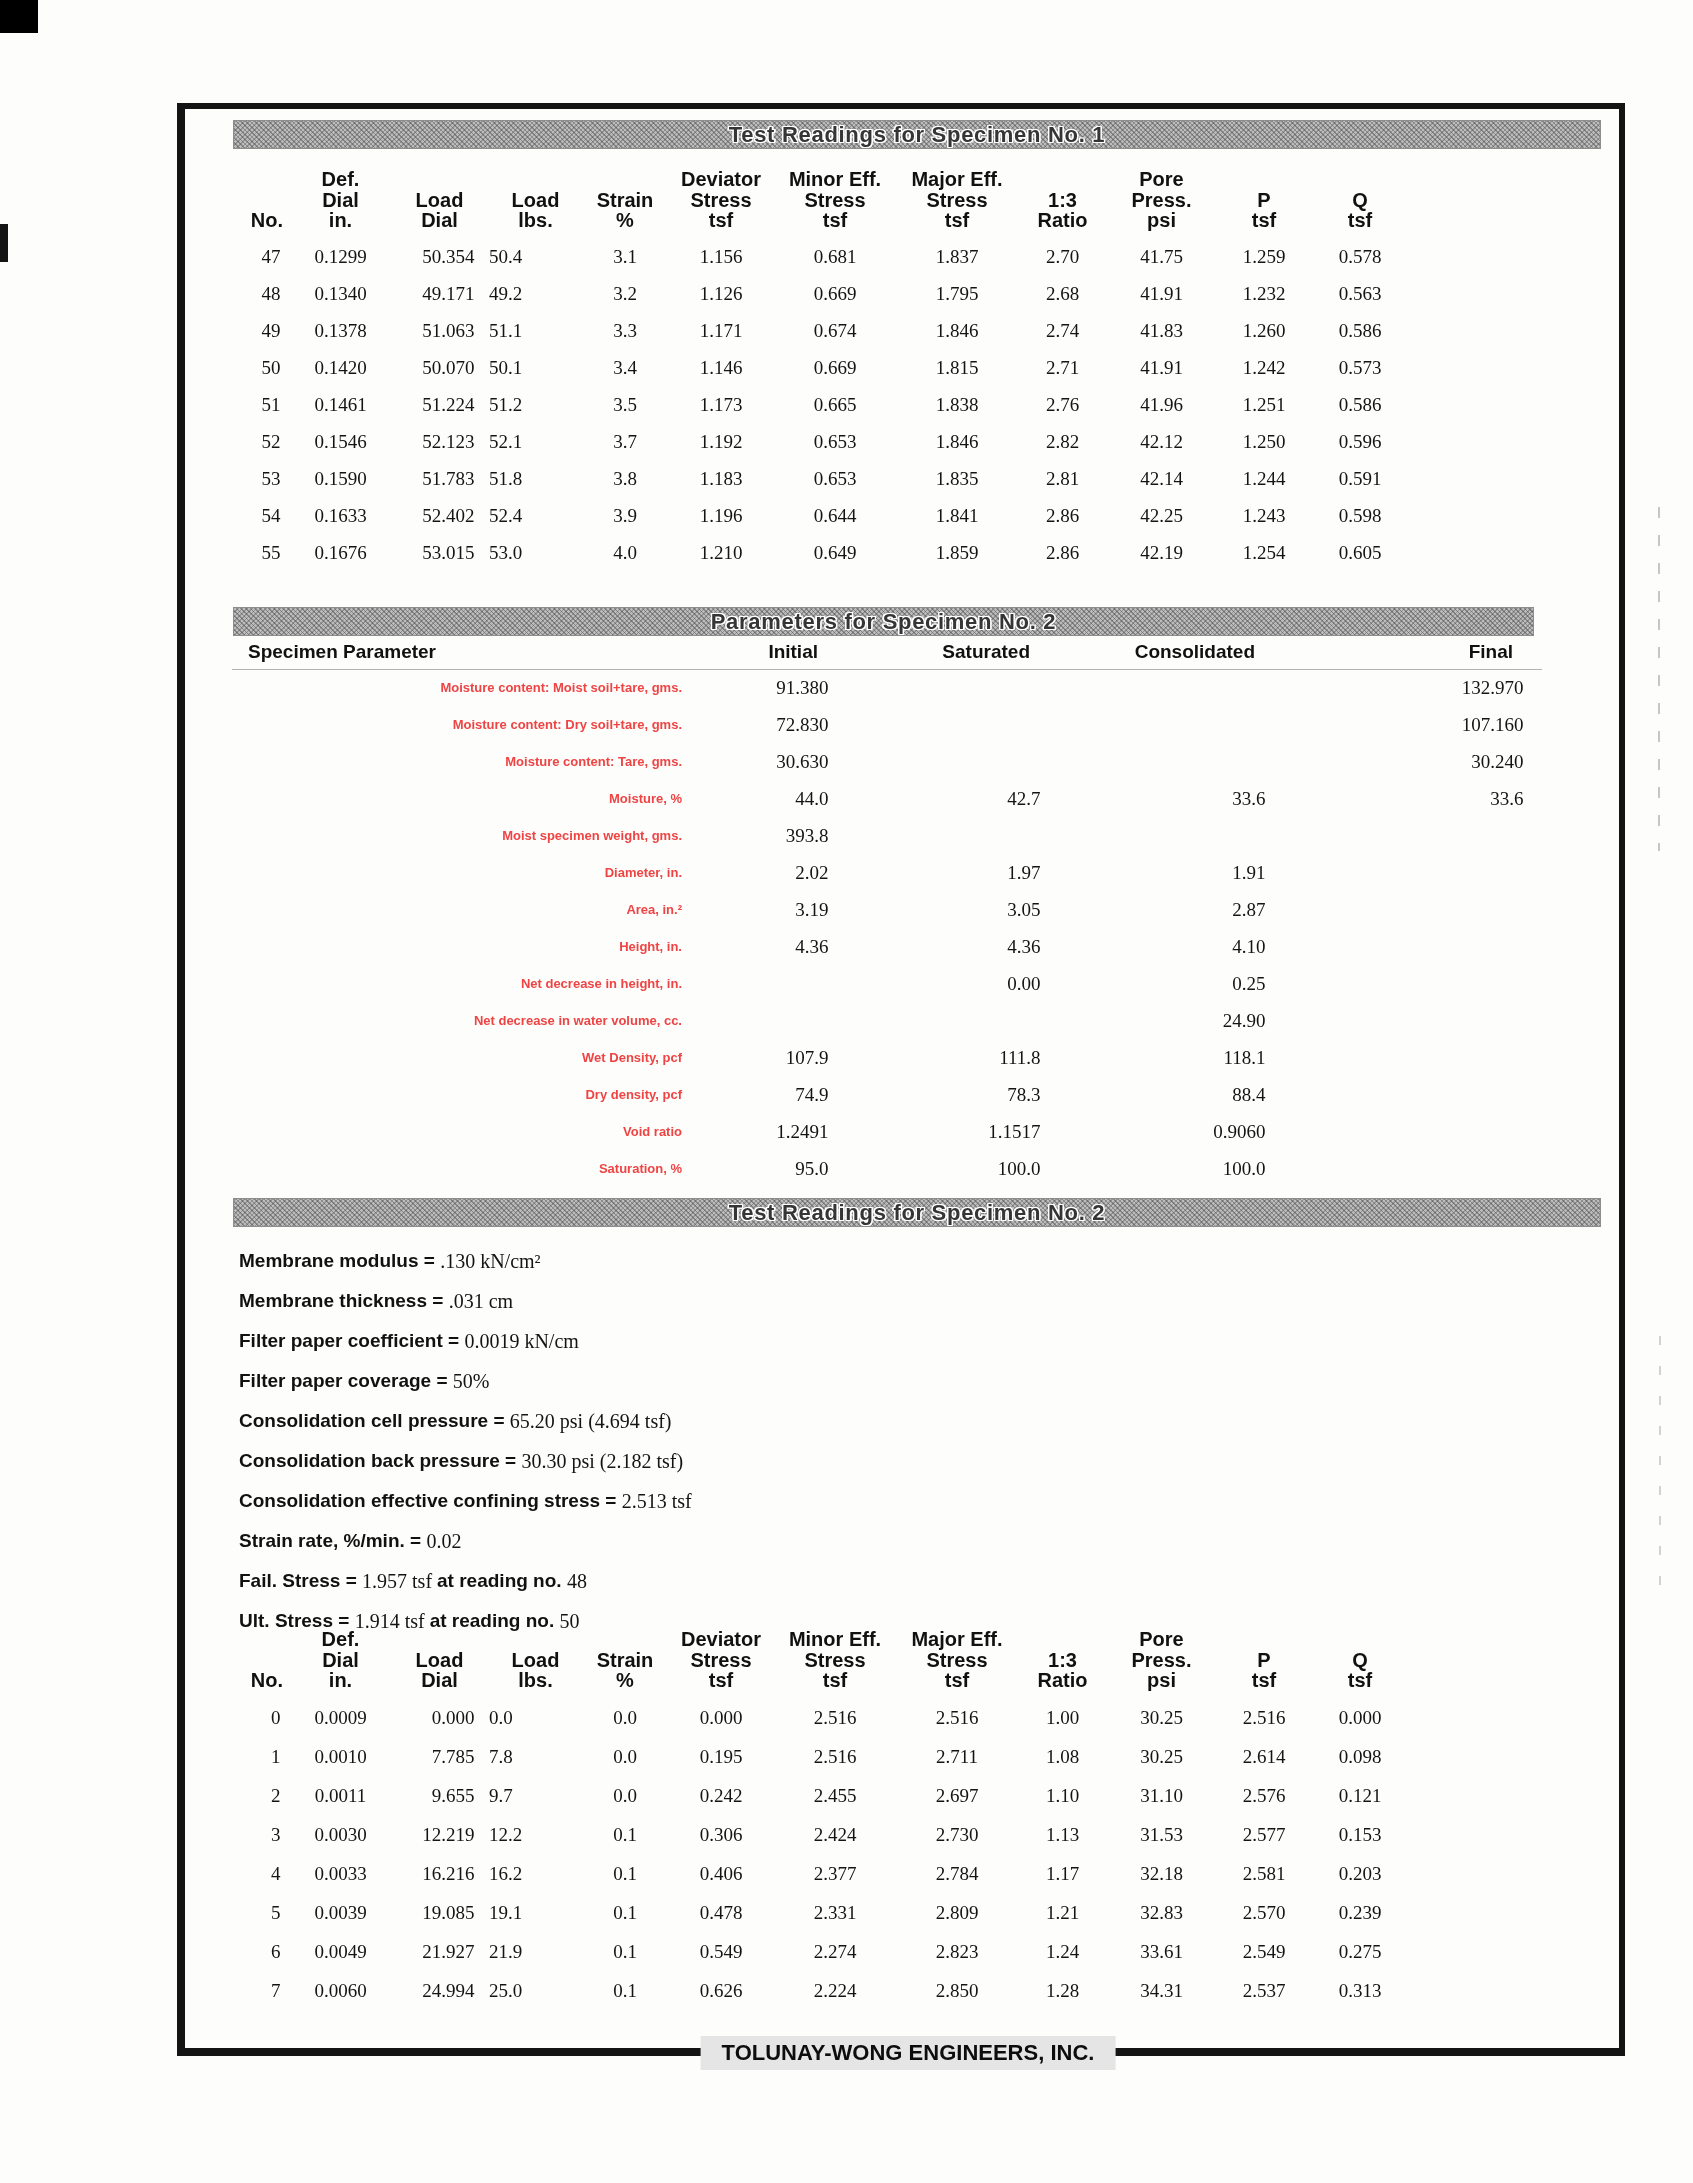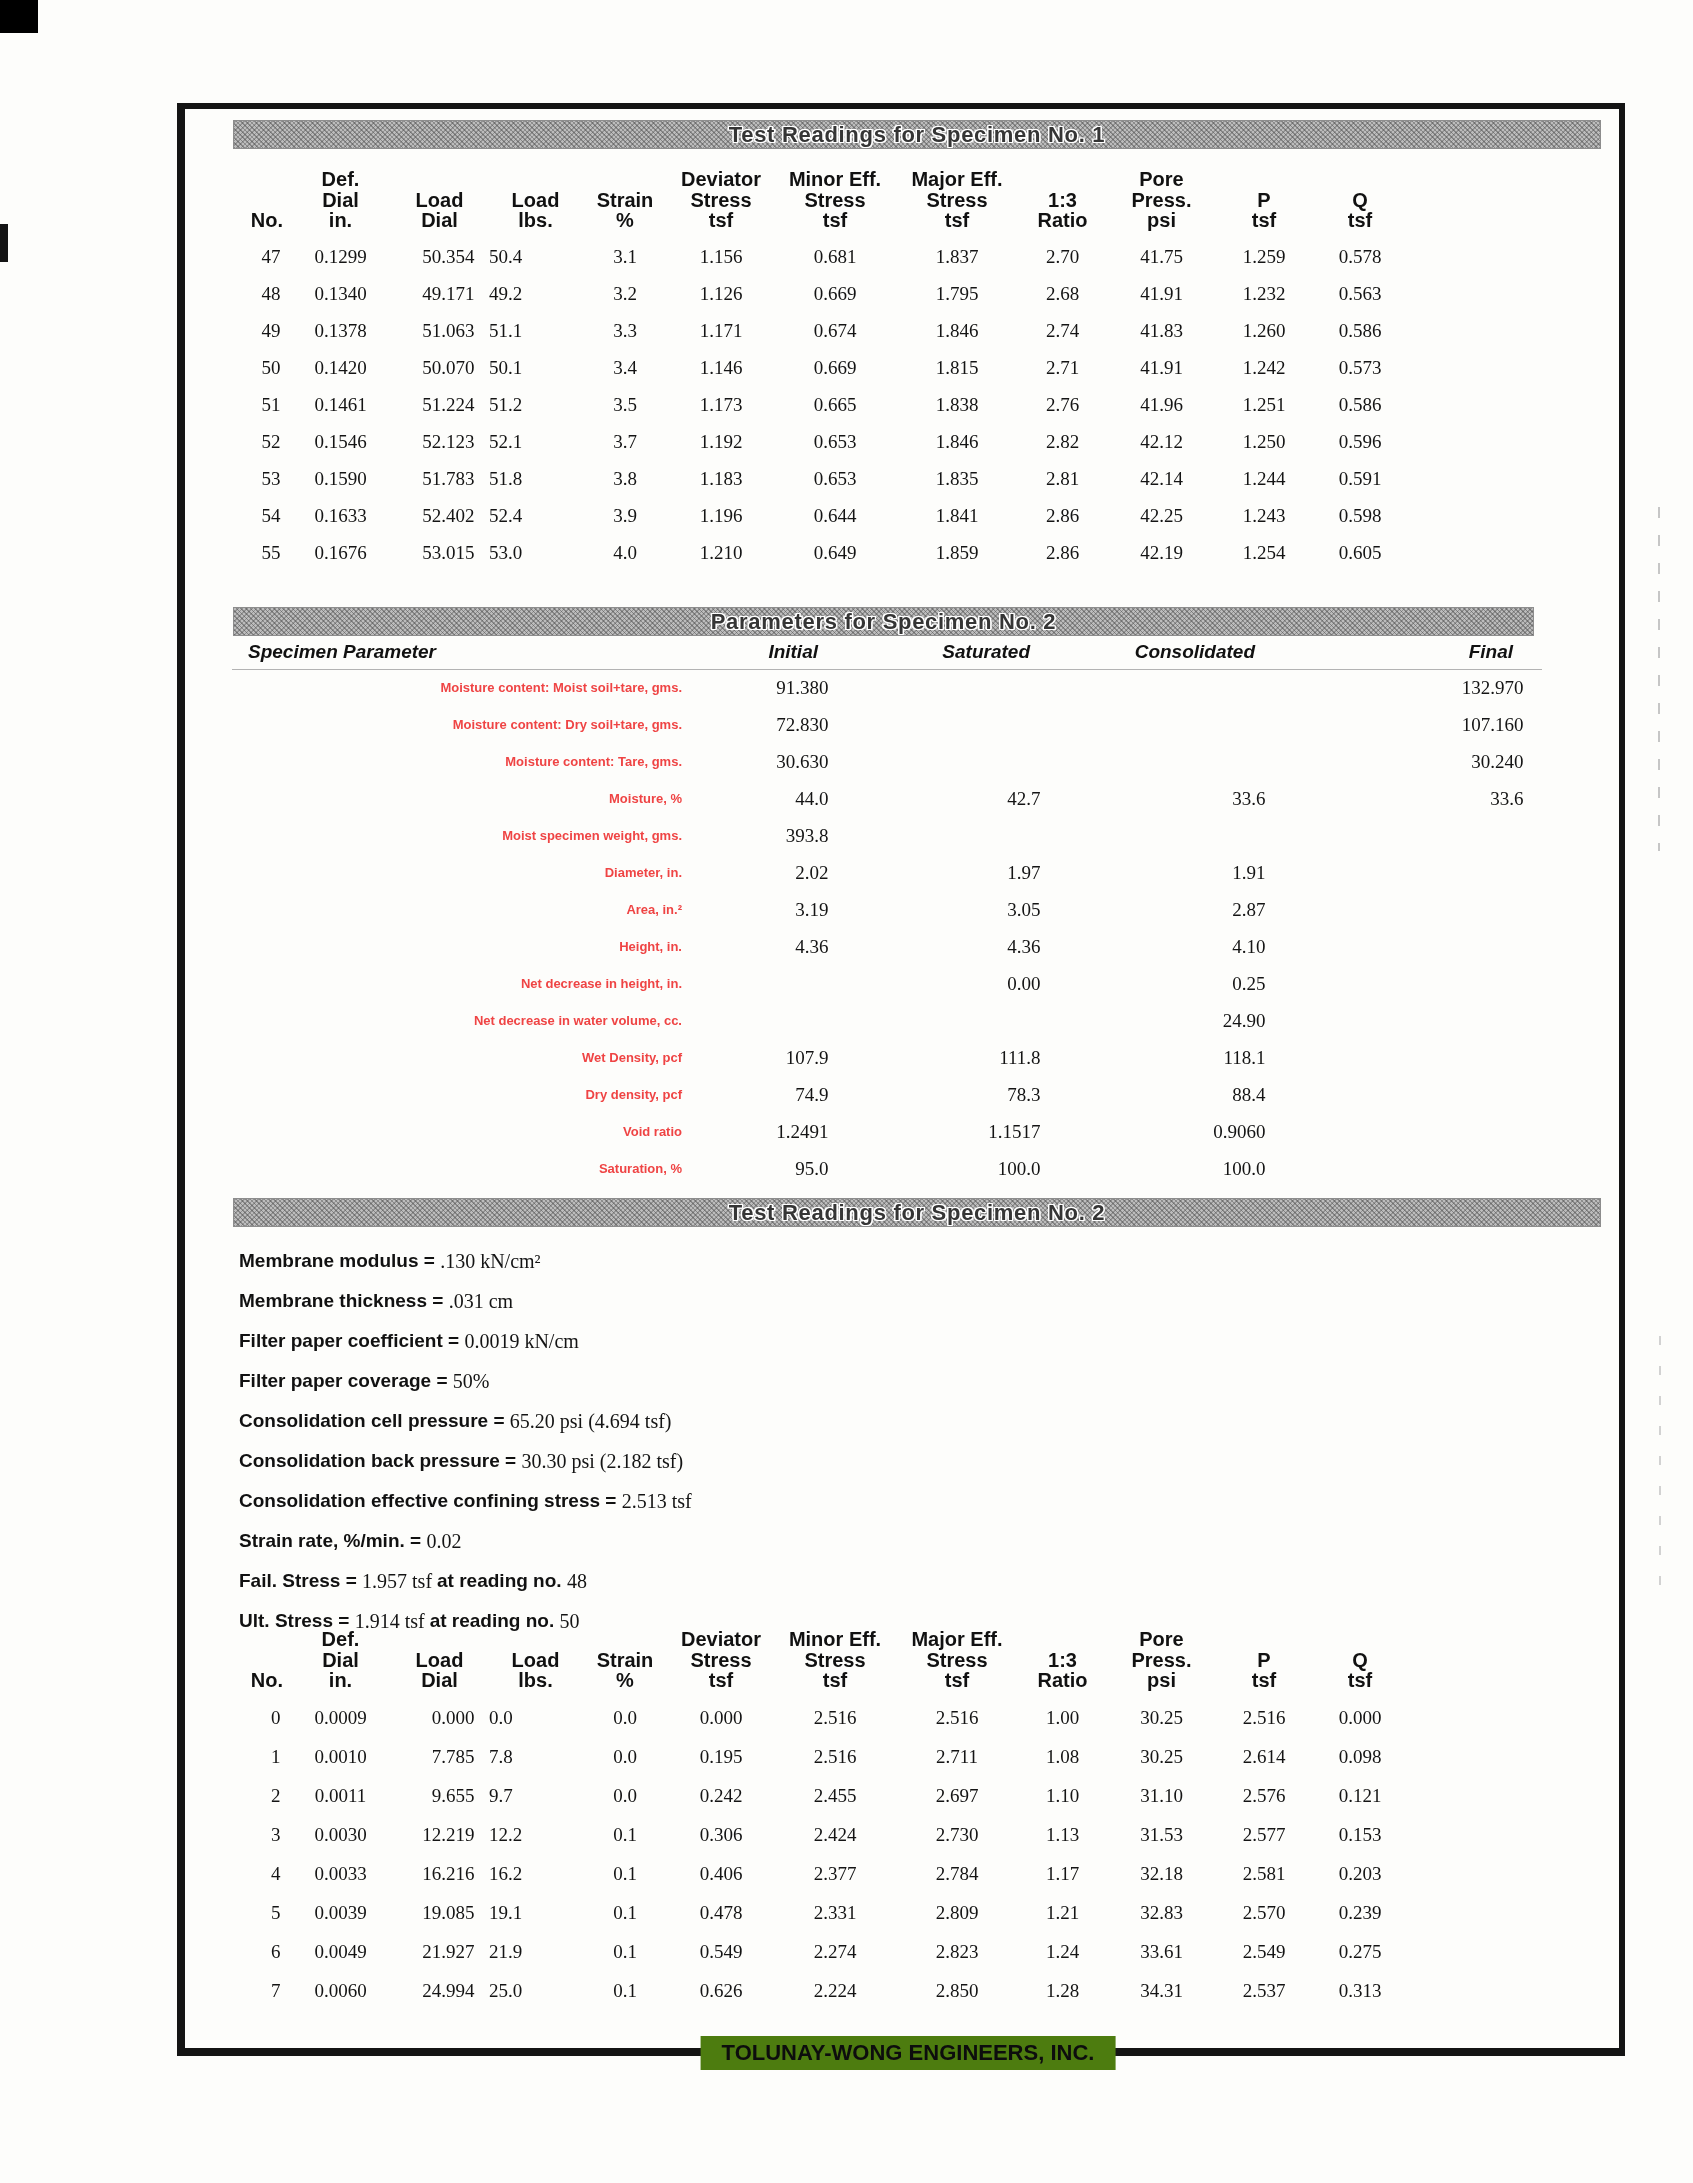--- a/index.html
+++ b/index.html
@@ -44,38 +44,38 @@
   .readings td { font-size:19px; text-align:center; height:37px; vertical-align:middle; color:#141414; }
   #readings2 td { height:39px; }
   .readings th:nth-child(1) { text-align:right; padding-right:8px; }
   .readings td:nth-child(1) { text-align:right; padding-right:10.6px; }
   .readings td:nth-child(3) { text-align:right; padding-right:14.6px; }
   .readings td:nth-child(4) { text-align:left; padding-right:22.5px; }
 
   
   table.params { position:absolute; left:232px; top:636px; width:1310px; border-collapse:collapse; table-layout:fixed; }
   .params thead tr { border-bottom:1.3px solid #b3b3b3; }
-  .params th { font-family:"Liberation Sans", sans-serif; font-weight:bold; font-size:19px; height:33px; vertical-align:middle; color:#111;font-style:italic; }
+  .params th { font-family:"Liberation Sans", sans-serif; font-weight:bold; font-size:19px; height:33px; vertical-align:middle; color:#111; }
   .params th.plabel { text-align:left; padding-left:16px; }
   .params th.pval  { text-align:right; padding-right:29px; }
   .params td { height:37px; vertical-align:middle; }
   .params td.label { font-family:"Liberation Sans", sans-serif; font-weight:bold; font-size:13px; text-align:right; color:#ef4444; }
   .params td.val   { font-family:"Liberation Serif", serif; font-size:19px; text-align:right; padding-right:18.5px; color:#141414; }
 
   
   .info { position:absolute; left:239px; top:1235px; }
   .info .line { height:40px; display:flex; align-items:center; }
   .info .line span { white-space:pre;margin-top:12px; }
   .info .lbl { font-family:"Liberation Sans", sans-serif; font-weight:bold; font-size:19px; color:#111; }
   .info .val { font-family:"Liberation Serif", serif; font-size:20px; color:#141414; }
 
   
   .footer-box {
     position:absolute; left:908px; top:2036px; transform:translateX(-50%);
-    background:#4d7c0f; padding:0 21px; height:34px; z-index:2;
+    background:#e5e5e5; padding:0 21px; height:34px; z-index:2;
     display:flex; align-items:center;
     font-family:"Liberation Sans", sans-serif; font-weight:bold; font-size:22px; color:#0d0d0d;
   }
 
   
   .corner-mark { position:absolute; left:0; top:0; width:38px; height:33px; background:#000; }
   .edge-mark   { position:absolute; left:0; top:224px; width:8px; height:38px; background:#141414; }
   .dash-line-1 { position:absolute; left:1658px; top:507px; width:2px; height:344px;
                  background:repeating-linear-gradient(to bottom,#c6c6c6 0 10.6px, transparent 10.6px 28px); }
   .dash-line-2 { position:absolute; left:1659px; top:1336px; width:2px; height:251px;

